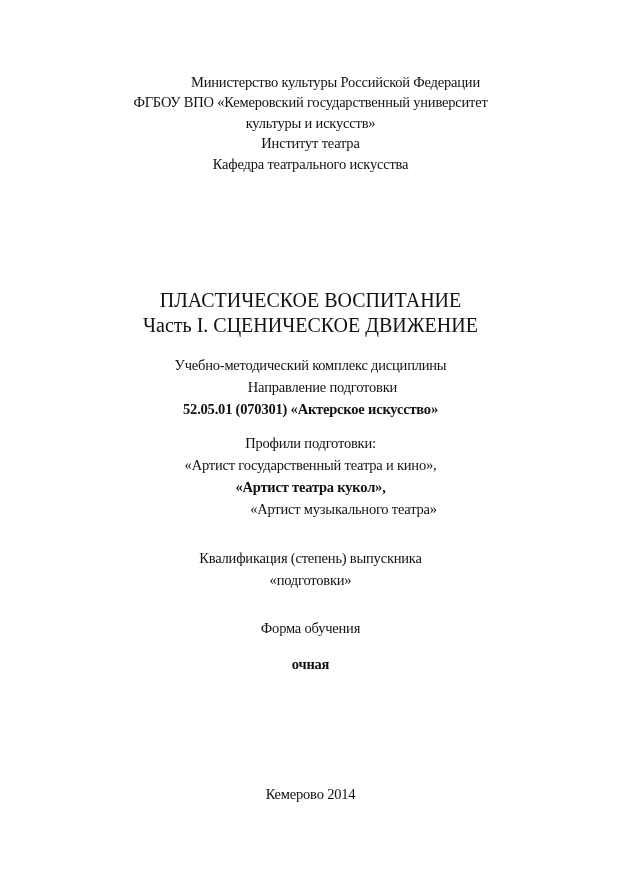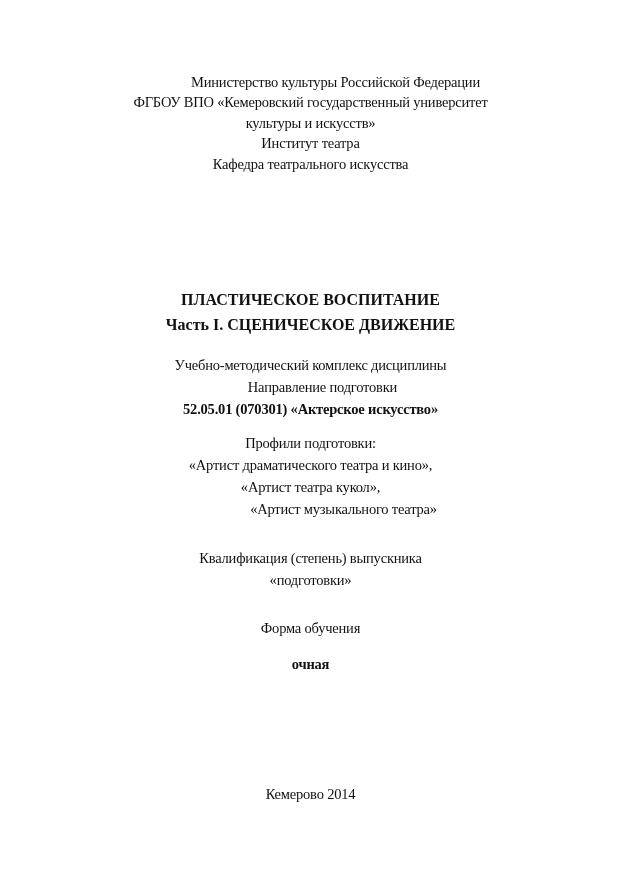--- a/index.html
+++ b/index.html
@@ -26,22 +26,22 @@
       position: absolute;
       left: 0;
       width: 621px;
       text-align: center;
       font-size: 14.5px;
       line-height: 20px;
       white-space: nowrap;
       letter-spacing: -0.2px;
     }
     .title {
-      font-weight: bold;
-      font-size: 16px;
+      font-weight: normal;
+      font-size: 20px;
       line-height: 22px;
       letter-spacing: 0;
     }
   </style>
 </head>
 <body>
 
 <div class="page">
 
   <div class="line" style="top:72px;padding-left:25px;">Министерство культуры Российской Федерации</div>
@@ -51,22 +51,22 @@
   <div class="line" style="top:154px;">Кафедра театрального искусства</div>
 
   <div class="line title" style="top:289px;">ПЛАСТИЧЕСКОЕ ВОСПИТАНИЕ</div>
   <div class="line title" style="top:314px;">Часть I. СЦЕНИЧЕСКОЕ ДВИЖЕНИЕ</div>
 
   <div class="line" style="top:355px;">Учебно-методический комплекс дисциплины</div>
   <div class="line" style="top:377px;margin-left:12px;">Направление подготовки</div>
   <div class="line" style="top:399px;font-weight:bold;">52.05.01 (070301) «Актерское искусство»</div>
 
   <div class="line" style="top:433px;">Профили подготовки:</div>
-  <div class="line" style="top:455px;">«Артист драматического театра и кино»,</div>
-  <div class="line" style="top:477px;">«Артист театра кукол»,</div>
+  <div class="line" style="top:455px;">«Артист государственный театра и кино»,</div>
+  <div class="line" style="top:477px;font-weight:bold;">«Артист театра кукол»,</div>
   <div class="line" style="top:499px;margin-left:33px;">«Артист музыкального театра»</div>
 
   <div class="line" style="top:548px;">Квалификация (степень) выпускника</div>
   <div class="line" style="top:570px;">«подготовки»</div>
 
   <div class="line" style="top:618px;">Форма обучения</div>
   <div class="line" style="top:654px;font-weight:bold;">очная</div>
 
   <div class="line" style="top:784px;">Кемерово 2014</div>
 

